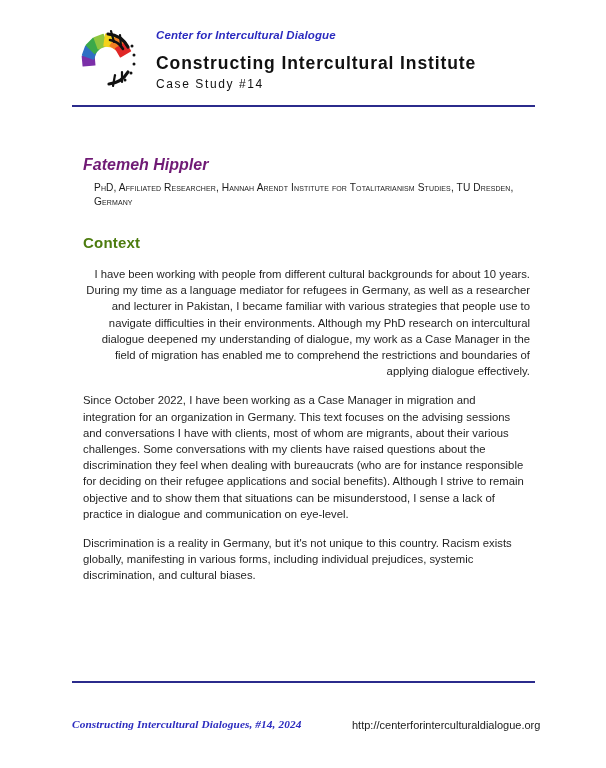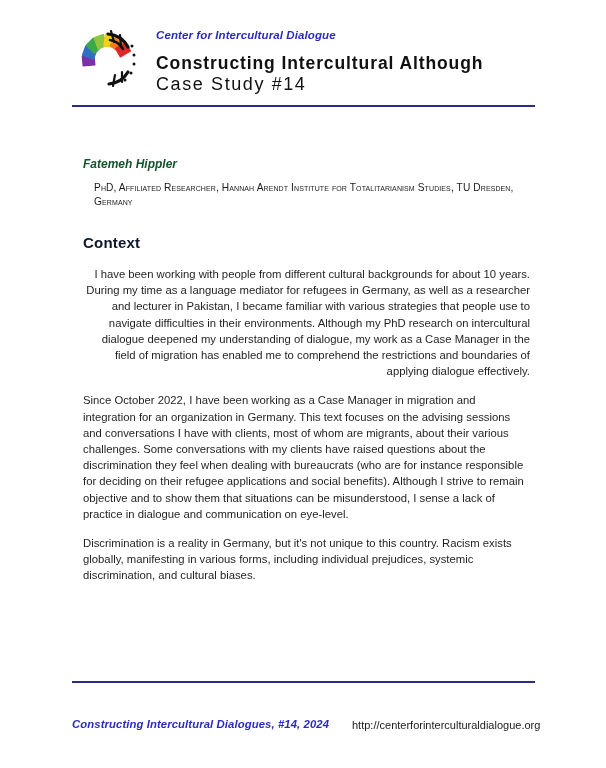--- a/index.html
+++ b/index.html
@@ -58,21 +58,21 @@
     font-weight: bold;
     font-size: 17.5px;
     color: #111111;
     letter-spacing: 0.9px;
     line-height: 22px;
     margin: 0;
     padding-top: 10px;
     white-space: nowrap;
   }
   .case-study {
-    font-size: 18px;
+    font-size: 12px;
     color: #111111;
     letter-spacing: 1.6px;
     line-height: 19px;
     margin: 0;
     padding-top: 1px;
   }
   .rule-top {
     position: absolute;
     left: 72px;
     top: 105px;
@@ -90,40 +90,40 @@
   }
   .doc-title {
     font-size: 19.5px;
     font-weight: bold;
     color: #1a1a8c;
     line-height: 25px;
     letter-spacing: -0.1px;
     margin: 0 0 0 0;
   }
   .author {
-    font-size: 12px;
+    font-size: 16px;
     font-style: italic;
     font-weight: bold;
-    color: #14532d;
+    color: #701a75;
     margin: 14px 0 0 0;
     line-height: 15px;
   }
   .affiliation {
     font-size: 10.2px;
     font-variant: small-caps;
     color: #1a1a1a;
     line-height: 13.5px;
     margin: 9px 0 0 11px;
     letter-spacing: 0.1px;
     max-width: 440px;
   }
   .section-heading {
     font-size: 15px;
     font-weight: bold;
-    color: #0f172a;
+    color: #4d7c0f;
     margin: 26px 0 0 0;
     line-height: 18px;
     letter-spacing: 0.2px;
   }
   .para {
     font-size: 11.3px;
     line-height: 16.2px;
     color: #1f1f1f;
     margin: 13px 0 0 0;
     text-align: left;
@@ -149,20 +149,21 @@
   .footer-left {
     position: absolute;
     left: 0;
     top: 0;
     font-style: italic;
     font-weight: bold;
     font-size: 11.3px;
     color: #2b2bbf;
     letter-spacing: 0.1px;
     white-space: nowrap;
+    font-family: Liberation Serif, serif;
   }
   .footer-right {
     position: absolute;
     left: 280px;
     top: 1px;
     font-size: 11px;
     color: #1a1a1a;
     white-space: nowrap;
   }
 </style>
@@ -212,21 +213,21 @@
           <circle cx="27" cy="-4" r="1.5" fill="#111111"></circle>
           <circle cx="27" cy="5" r="1.5" fill="#111111"></circle>
           <circle cx="24" cy="14" r="1.5" fill="#111111"></circle>
           <circle cx="18" cy="21" r="1.5" fill="#111111"></circle>
         </g>
       </svg>
     </div>
 
     <div class="header-text">
       <div class="org-name">Center for Intercultural Dialogue</div>
-      <div class="series-title">Constructing Intercultural Although</div>
+      <div class="series-title">Constructing Intercultural Institute</div>
       <div class="case-study">Case Study #14</div>
     </div>
   </div>
 
   <div class="rule-top"></div>
 
   <div class="content">
     <div class="author">Fatemeh Hippler</div>
     <div class="affiliation">PhD, Affiliated Researcher, Hannah Arendt Institute for Totalitarianism Studies, TU Dresden, Germany</div>
 

